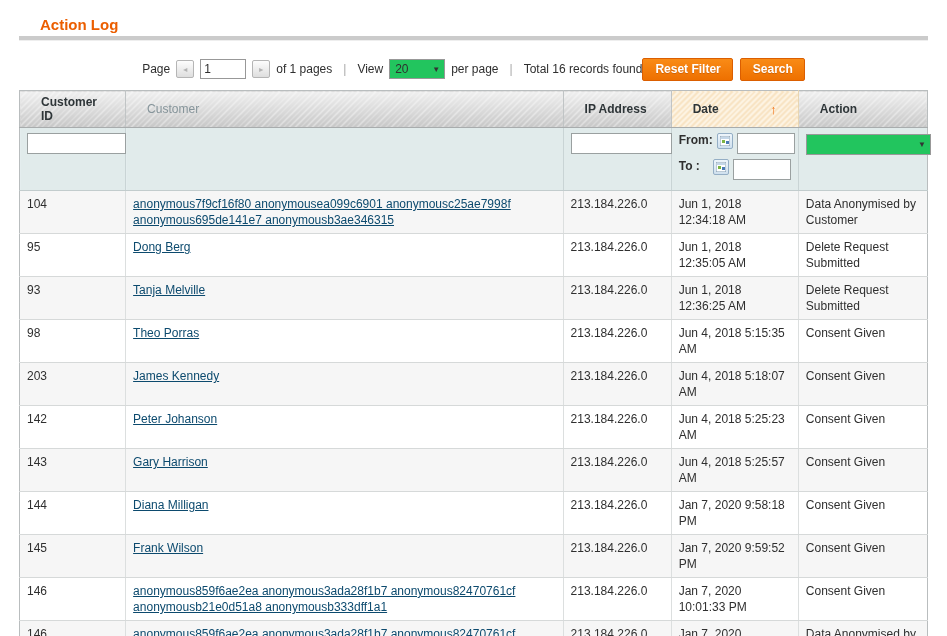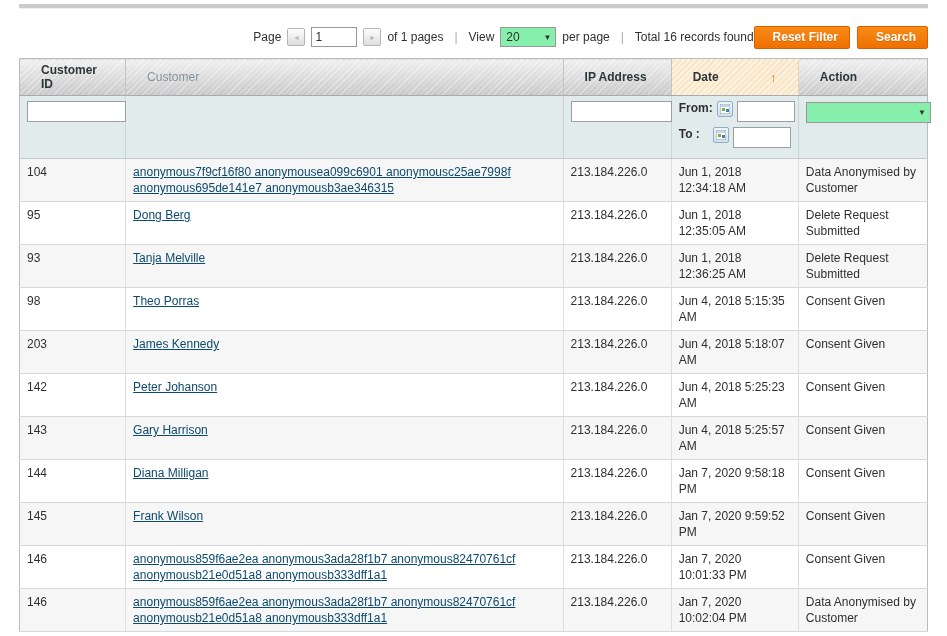--- a/index.html
+++ b/index.html
@@ -4,35 +4,35 @@
 <style>
   html,body{margin:0;padding:0;background:#fff;}
   body{font-family:"Liberation Sans","DejaVu Sans",sans-serif;font-size:12px;color:#2f2f2f;}
   .viewport{width:947px;height:636px;overflow:hidden;background:#fff;position:relative;}
 
   
   .page-title{margin:17px 0 0 40px;font-size:15px;font-weight:bold;color:#eb5e00;line-height:15px;}
   .title-divider{height:4px;background:#cbcbcb;border-bottom:1px solid #eee;margin:4px 0 0 19px;width:909px;}
 
   
-  .toolbar{margin:16px 19px 0 19px;width:909px;display:flex;align-items:center;justify-content:flex-end;height:24px;}
+  .toolbar{margin:16px 19px 0 19px;width:909px;display:flex;align-items:center;justify-content:center;height:24px;}
   .pager{display:flex;align-items:center;gap:6px;white-space:nowrap;}
   .pager .sep{color:#aaa;margin:0 5px;}
   .arrow-btn{width:16px;height:16px;border:1px solid #b5b5b5;border-radius:2px;
     background:linear-gradient(#fdfdfd,#dedede);display:inline-flex;align-items:center;justify-content:center;
     color:#b3b3b3;font-size:7px;line-height:1;}
   .page-input{width:38px;height:16px;border:1px solid #989898;font-family:inherit;font-size:12px;padding:1px 3px;color:#2f2f2f;}
   .fake-select{display:inline-flex;align-items:center;justify-content:space-between;
-    border:1px solid #989898;background:#86efac;height:18px;padding:0 4px 0 5px;color:#2f2f2f;cursor:default;}
+    border:1px solid #989898;background:#22c55e;height:18px;padding:0 4px 0 5px;color:#2f2f2f;cursor:default;}
   .view-select{width:45px;}
   .fake-select .caret{font-size:8px;color:#333;margin-left:6px;}
   .buttons{display:flex;gap:7px;}
   .orange-btn{font-family:inherit;font-size:12px;font-weight:bold;color:#fff;
     background:linear-gradient(#f98b16,#ee7000);border:1px solid #db5e00;border-radius:2px;
-    padding:3px 11px 4px 18px;cursor:pointer;text-shadow:0 1px 0 rgba(150,60,0,.35);}
+    padding:3px 11px 4px 12px;cursor:pointer;text-shadow:0 1px 0 rgba(150,60,0,.35);}
 
   
   table.grid{border-collapse:collapse;table-layout:fixed;margin:9px 0 0 19px;width:909px;background:#fff;}
   table.grid col.c1{width:106px;} table.grid col.c2{width:437px;} table.grid col.c3{width:108px;}
   table.grid col.c4{width:127px;} table.grid col.c5{width:129px;}
   table.grid, table.grid td, table.grid th{box-sizing:border-box;}
 
   
   th.hcell{height:23px;padding:4px 21px;text-align:left;font-size:12px;font-weight:bold;vertical-align:middle;
     background-image:repeating-linear-gradient(135deg,rgba(255,255,255,.45) 0 1px,rgba(255,255,255,0) 1px 4px),linear-gradient(#efefef,#c7c7c7);
@@ -66,20 +66,21 @@
   td.dcell:last-child{border-right:1px solid #b9bdbe;}
   tr.row-odd td.dcell{background:#f6f6f6;}
   tr.row-even td.dcell{background:#ffffff;margin-top:40px;}
   a.cust-link{color:#0c4a6e;text-decoration:underline;}
 </style>
 </head>
 <body>
 
 <div class="viewport">
 
+  <h3 class="page-title">Action Log</h3>
   <div class="title-divider"></div>
 
   <div class="toolbar">
     <div class="pager">
       <span>Page</span>
       <span class="arrow-btn">
           <span>◄</span>
         </span>
       <input class="page-input" type="text" value="1" style="">
       <span class="arrow-btn">

